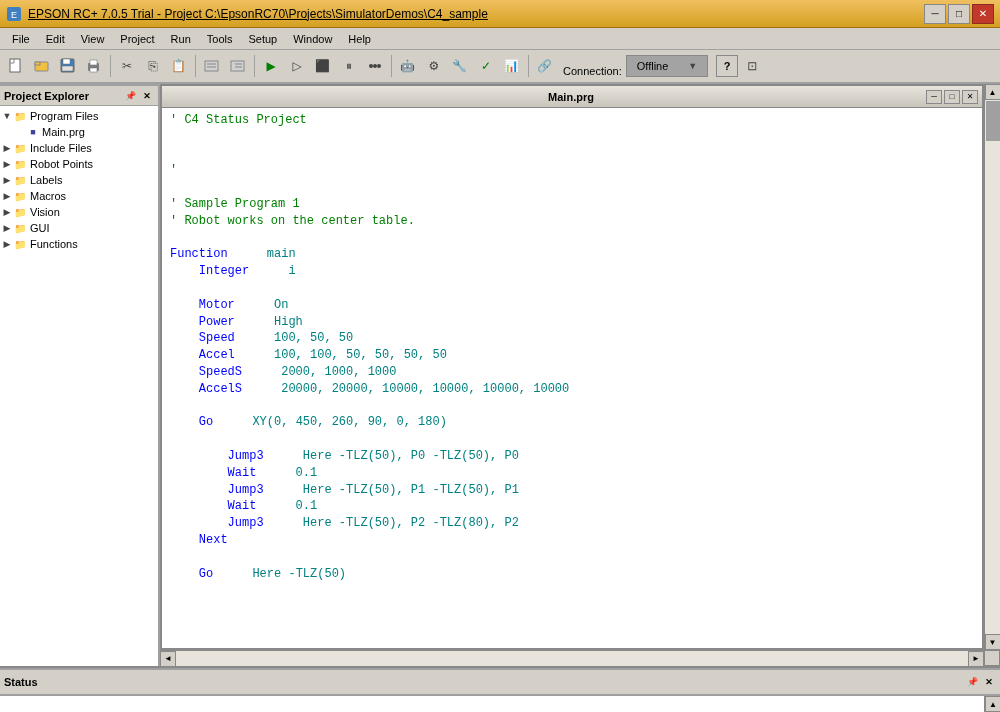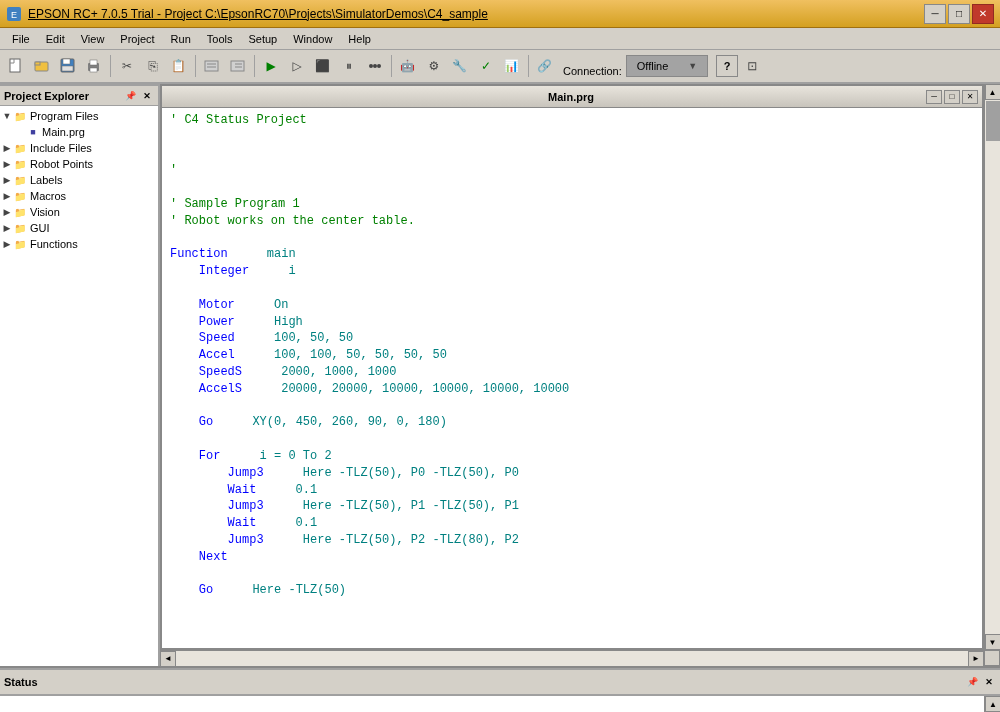--- a/index.html
+++ b/index.html
@@ -404,21 +404,20 @@
         <div class="code-line">&nbsp;</div>
         <div class="code-line"><span class="code-keyword">    Motor</span><span class="code-normal"> On</span></div>
         <div class="code-line"><span class="code-keyword">    Power</span><span class="code-normal"> High</span></div>
         <div class="code-line"><span class="code-keyword">    Speed</span><span class="code-normal"> 100, 50, 50</span></div>
         <div class="code-line"><span class="code-keyword">    Accel</span><span class="code-normal"> 100, 100, 50, 50, 50, 50</span></div>
         <div class="code-line"><span class="code-keyword">    SpeedS</span><span class="code-normal"> 2000, 1000, 1000</span></div>
         <div class="code-line"><span class="code-keyword">    AccelS</span><span class="code-normal"> 20000, 20000, 10000, 10000, 10000, 10000</span></div>
         <div class="code-line">&nbsp;</div>
         <div class="code-line"><span class="code-keyword">    Go</span><span class="code-normal"> XY(0, 450, 260, 90, 0, 180)</span></div>
         <div class="code-line">&nbsp;</div>
-        <div class="code-line"><span class="code-keyword">    For</span><span class="code-normal"> i = 0 To 2</span></div>
         <div class="code-line"><span class="code-keyword">        Jump3</span><span class="code-normal"> Here -TLZ(50), P0 -TLZ(50), P0</span></div>
         <div class="code-line"><span class="code-keyword">        Wait</span><span class="code-normal"> 0.1</span></div>
         <div class="code-line"><span class="code-keyword">        Jump3</span><span class="code-normal"> Here -TLZ(50), P1 -TLZ(50), P1</span></div>
         <div class="code-line"><span class="code-keyword">        Wait</span><span class="code-normal"> 0.1</span></div>
         <div class="code-line"><span class="code-keyword">        Jump3</span><span class="code-normal"> Here -TLZ(50), P2 -TLZ(80), P2</span></div>
         <div class="code-line"><span class="code-keyword">    Next</span></div>
         <div class="code-line">&nbsp;</div>
         <div class="code-line"><span class="code-keyword">    Go</span><span class="code-normal"> Here -TLZ(50)</span></div>
       </div>
     </div>

